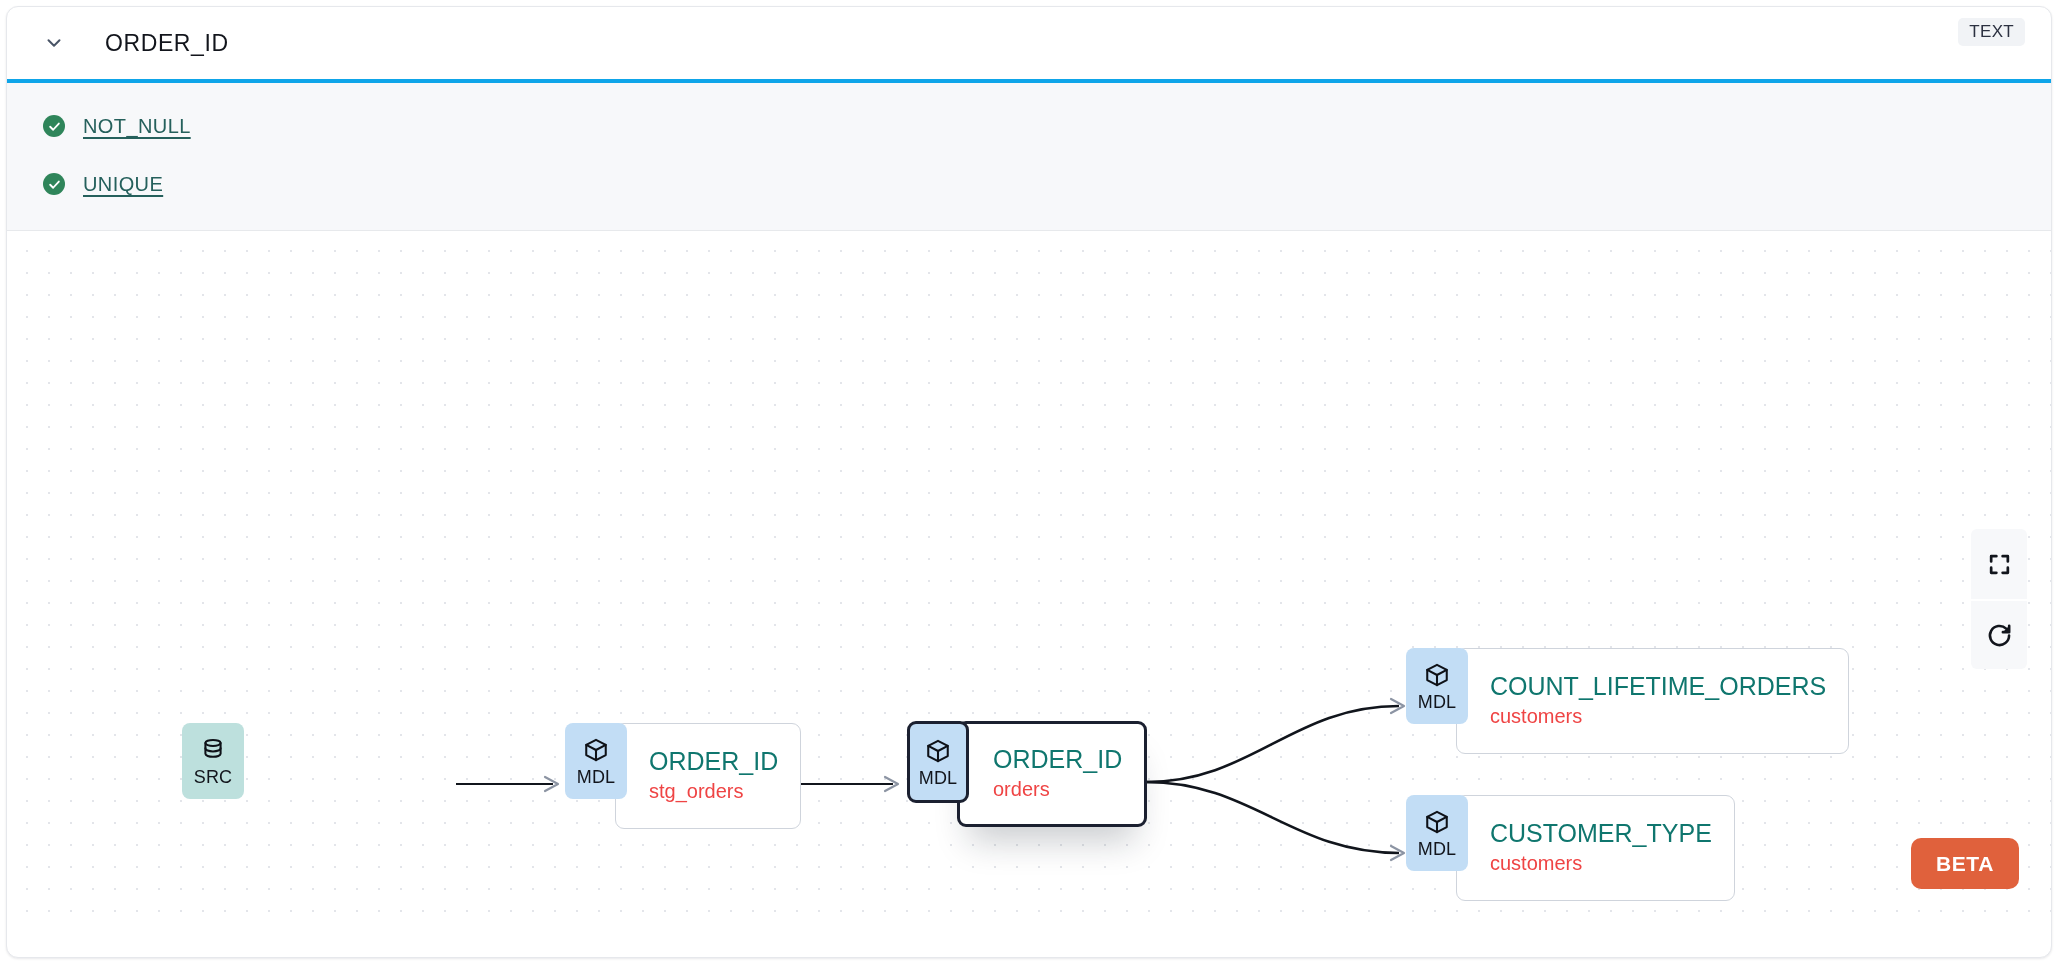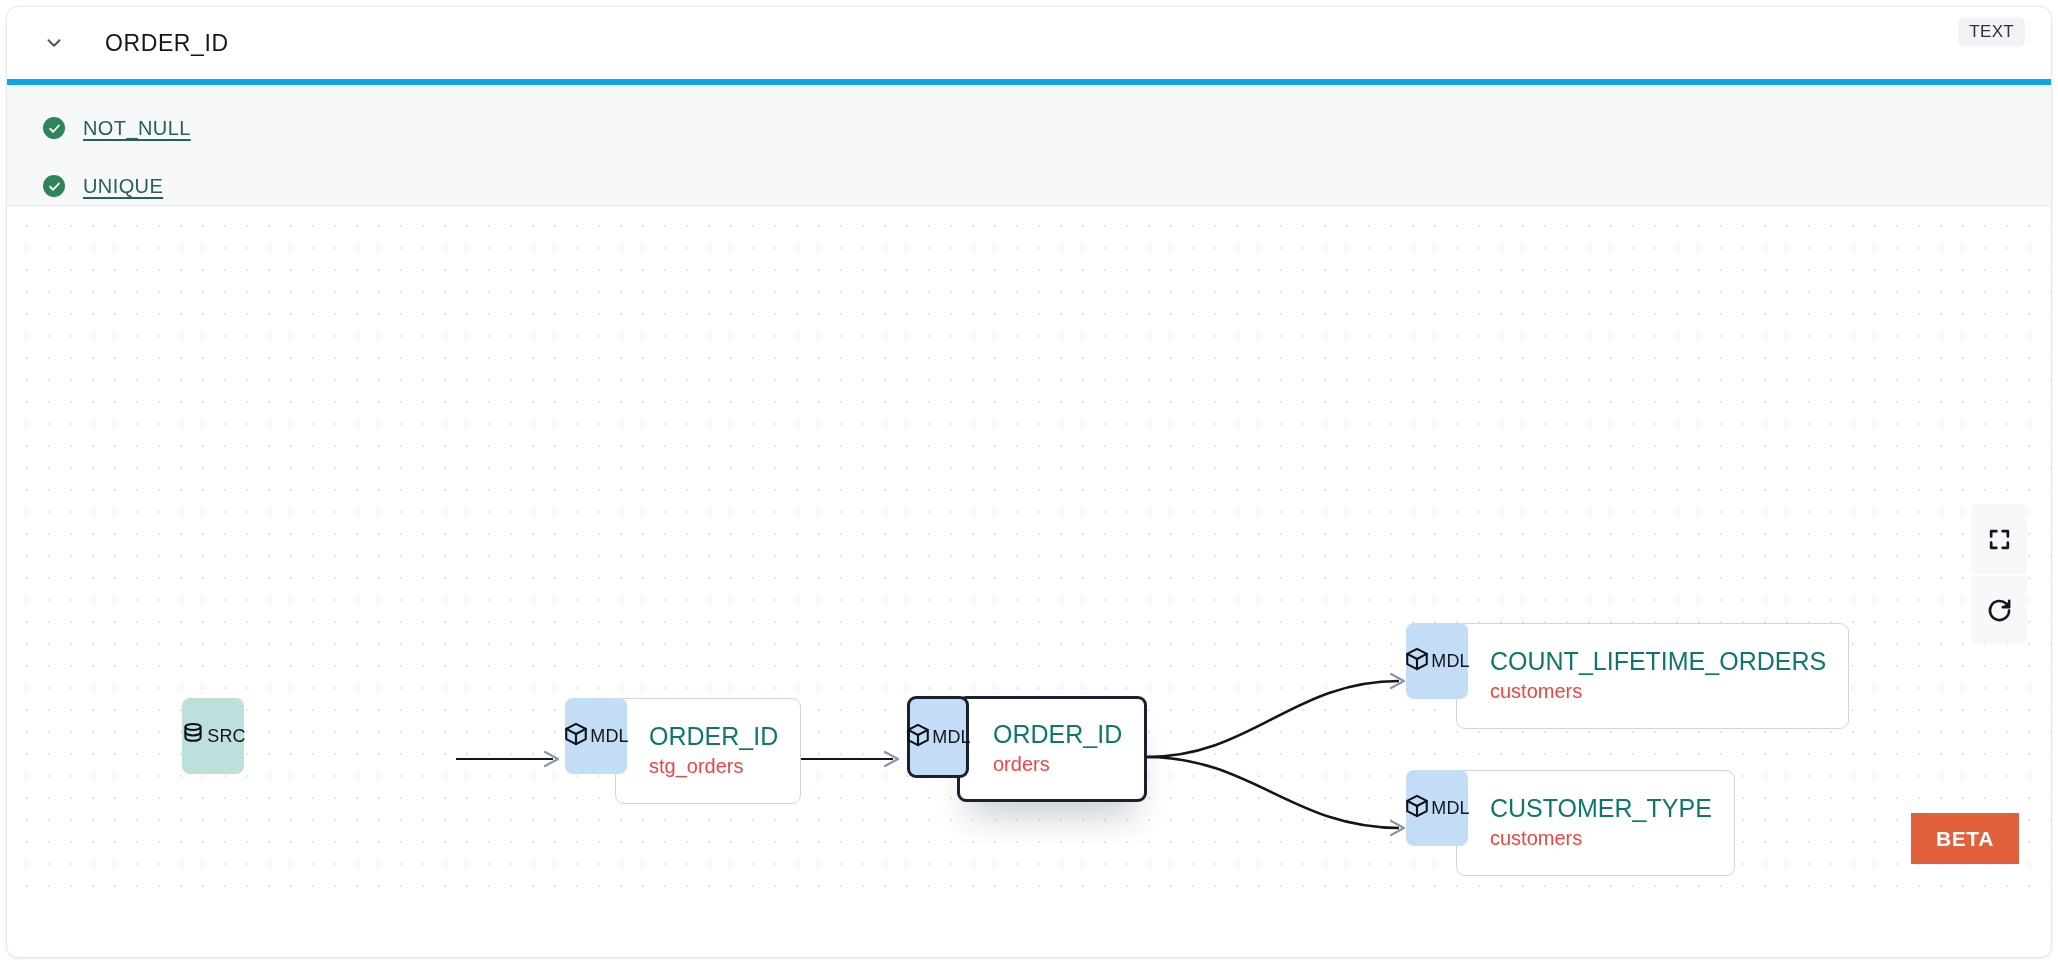--- a/index.html
+++ b/index.html
@@ -73,24 +73,24 @@
     display: flex;
     align-items: center;
     font-size: 22px;
     color: #5b6472;
     font-weight: 400;
   }
 
   
   .tests {
     background: #f7f8fa;
-    border-top: 6px solid #0ea5e9;
+    border-top: 4px solid #0ea5e9;
     border-bottom: 1px solid #e7e9ec;
     padding: 14px 0 16px 0;
-    height: 127px;
+    height: 152px;
   }
   .test-row {
     display: flex;
     align-items: center;
     height: 58px;
     padding-left: 36px;
   }
   .check {
     width: 22px;
     height: 22px;
@@ -127,21 +127,21 @@
 
   .node {
     position: absolute;
     display: flex;
     align-items: stretch;
   }
   .node-badge {
     width: 62px;
     border-radius: 8px;
     display: flex;
-    flex-direction: row;
+    flex-direction: column;
     align-items: center;
     justify-content: center;
     gap: 1px;
     flex: 0 0 auto;
     z-index: 1;
     align-self: flex-start;
     height: 76px;
     margin-top: 0;
   }
   .node-badge.src { background: #bde0dd; }
@@ -216,21 +216,21 @@
   .beta {
     position: absolute;
     right: 32px;
     bottom: 30px;
     background: #e0613c;
     color: #ffffff;
     font-size: 21px;
     font-weight: bold;
     letter-spacing: 0.6px;
     padding: 15px 25px;
-    border-radius: 0;
+    border-radius: 10px;
     line-height: 1;
     cursor: pointer;
   }
 </style>
 </head>
 <body>
 
 <div class="panel">
 
   <div class="hdr">

